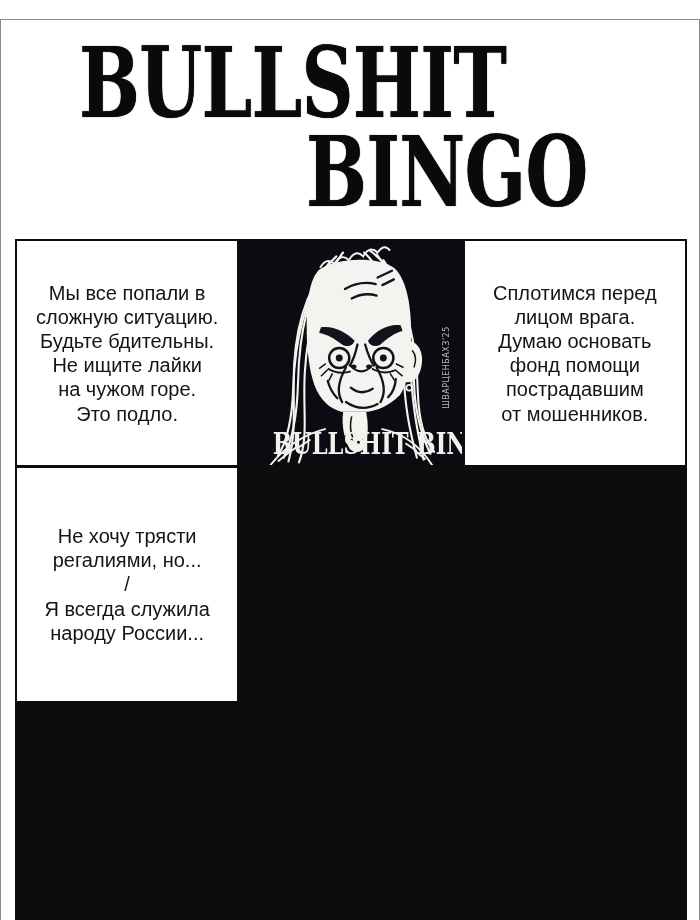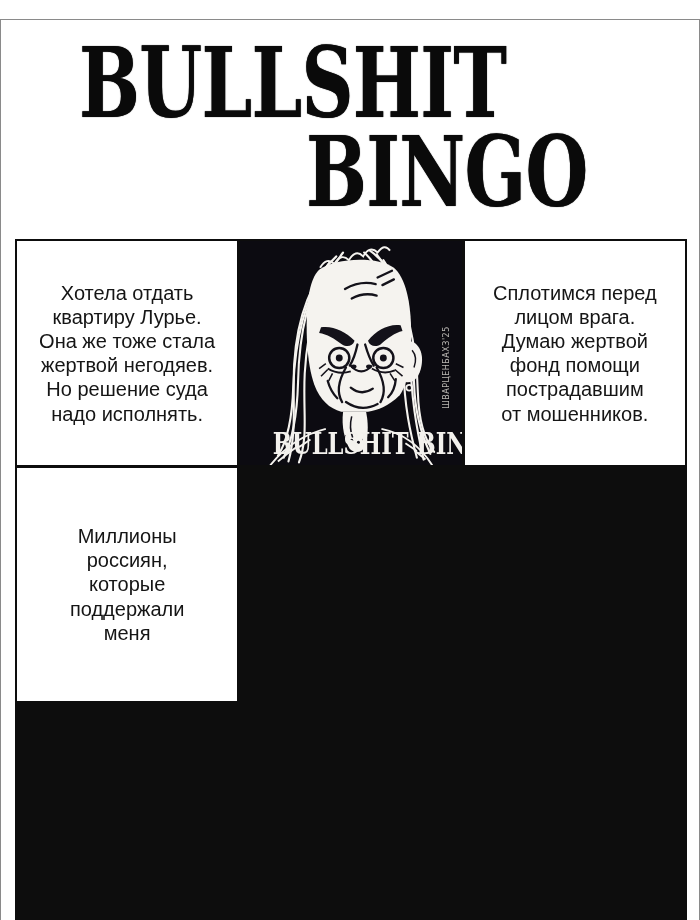--- a/index.html
+++ b/index.html
@@ -100,30 +100,30 @@
 </head>
 <body>
 
 <div class="canvas">
 
   <div class="title-line l1">BULLSHIT</div>
   <div class="title-line l2">BINGO</div>
 
   <div class="bingo-grid">
 
-
-
     <div class="cell">
-      <div class="cell-text">Хотела отдать
-квартиру Лурье.
-Она же тоже стала
-жертвой негодяев.
-Но решение суда
-надо исполнять.</div>
-    </div>
+      <div class="cell-text">Мы все попали в
+сложную ситуацию.
+Будьте бдительны.
+Не ищите лайки
+на чужом горе.
+Это подло.</div>
+    </div>
+
+
 
 
     <div class="cell tile">
       <svg viewBox="0 0 225 234" aria-hidden="true">
 
         <g stroke="#f5f3ef" fill="none" stroke-width="2.2" stroke-linecap="round">
           <path d="M97,16 C72,38 56,78 53,128 C51,168 56,198 47,230"></path>
           <path d="M104,12 C80,43 67,88 64,138 C62,178 68,204 58,231"></path>
           <path d="M90,22 C67,53 58,98 57,148 C56,183 51,208 42,226"></path>
           <path d="M84,30 C64,62 54,105 52,152 C51,186 45,210 36,224"></path>
@@ -189,29 +189,29 @@
       <div class="tile-signature">ШВАРЦЕНБАХЗ'25</div>
       <div class="tile-caption">
         <span>BULLSHIT BINGO</span>
       </div>
     </div>
 
 
     <div class="cell">
       <div class="cell-text">Сплотимся перед
 лицом врага.
-Думаю жертвой
+Думаю основать
 фонд помощи
 пострадавшим
 от мошенников.</div>
     </div>
 
-
     <div class="cell">
-      <div class="cell-text">Миллионы
-россиян,
-которые
-поддержали
-меня</div>
-    </div>
+      <div class="cell-text">Не хочу трясти
+регалиями, но...
+/
+Я всегда служила
+народу России...</div>
+    </div>
+
 
   </div>
 </div>
 
 </body></html>

